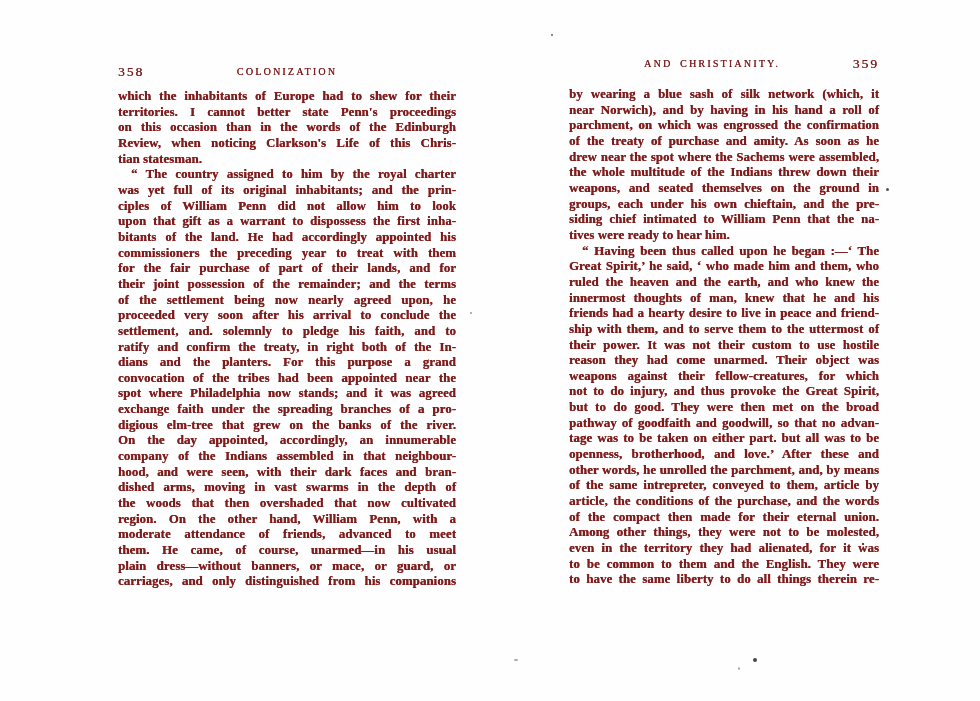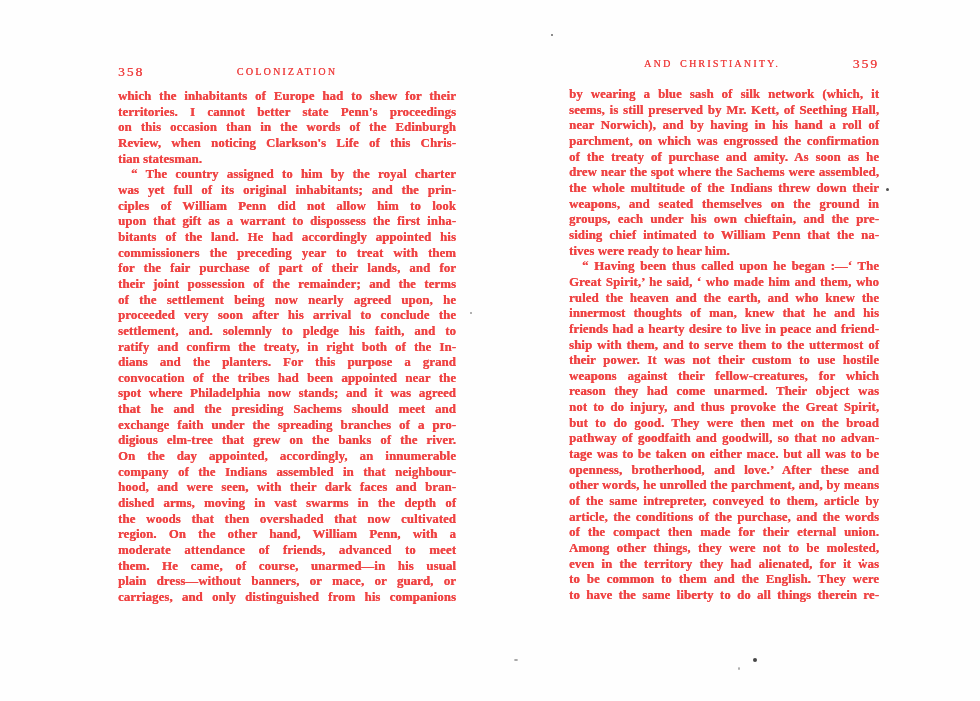--- a/index.html
+++ b/index.html
@@ -1,20 +1,20 @@
 <!DOCTYPE html>
 <html><head>
 <meta charset="utf-8">
 <style>
   html,body { margin:0; padding:0; background:#ffffff; }
   #spread {
     position:relative; width:980px; height:701px;
     background:#fefefe; overflow:hidden;
     font-family:"Liberation Serif", serif;
-    color:#ef4444;
+    color:#7f1d1d;
   }
   .page { position:absolute; top:0; height:701px; }
   .page.left  { left:118px; width:338px; }
   .page.right { left:545px; width:334px; }
 
   .header { position:absolute; left:0; right:0; height:20px; }
   .page.left  .header { top:64px; }
   .page.right .header { top:56px; }
 
   .pagenum {
@@ -73,21 +73,20 @@
         <div class="line">commissioners the preceding year to treat with them</div>
         <div class="line">for the fair purchase of part of their lands, and for</div>
         <div class="line">their joint possession of the remainder; and the terms</div>
         <div class="line">of the settlement being now nearly agreed upon, he</div>
         <div class="line">proceeded very soon after his arrival to conclude the</div>
         <div class="line">settlement, and. solemnly to pledge his faith, and to</div>
         <div class="line">ratify and confirm the treaty, in right both of the In-</div>
         <div class="line">dians and the planters.  For this purpose a grand</div>
         <div class="line">convocation of the tribes had been appointed near the</div>
         <div class="line">spot where Philadelphia now stands; and it was agreed</div>
-        <div class="line">that he and the presiding Sachems should meet and</div>
         <div class="line">exchange faith under the spreading branches of a pro-</div>
         <div class="line">digious elm-tree that grew on the banks of the river.</div>
         <div class="line">On the day appointed, accordingly, an innumerable</div>
         <div class="line">company of the Indians assembled in that neighbour-</div>
         <div class="line">hood, and were seen, with their dark faces and bran-</div>
         <div class="line">dished arms, moving in vast swarms in the depth of</div>
         <div class="line">the woods that then overshaded that now cultivated</div>
         <div class="line">region.  On the other hand, William Penn, with a</div>
         <div class="line">moderate attendance of friends, advanced to meet</div>
         <div class="line">them.  He came, of course, unarmed—in his usual</div>
@@ -96,43 +95,42 @@
       </div>
   </div>
 
   <div class="page right">
     <div class="header">
       <span class="pagenum">359</span>
       <span class="running">AND CHRISTIANITY.</span>
     </div>
     <div class="body">
         <div class="line">by wearing a blue sash of silk network (which, it</div>
-        <div class="line">seems, is still preserved by Mr. Kett, of Seething Hall,</div>
         <div class="line">near Norwich), and by having in his hand a roll of</div>
         <div class="line">parchment, on which was engrossed the confirmation</div>
         <div class="line">of the treaty of purchase and amity.  As soon as he</div>
         <div class="line">drew near the spot where the Sachems were assembled,</div>
         <div class="line">the whole multitude of the Indians threw down their</div>
         <div class="line">weapons, and seated themselves on the ground in</div>
         <div class="line">groups, each under his own chieftain, and the pre-</div>
         <div class="line">siding chief intimated to William Penn that the na-</div>
         <div class="line end">tives were ready to hear him.</div>
         <div class="line indent">“ Having been thus called upon he began :—‘ The</div>
         <div class="line">Great Spirit,’ he said, ‘ who made him and them, who</div>
         <div class="line">ruled the heaven and the earth, and who knew the</div>
         <div class="line">innermost thoughts of man, knew that he and his</div>
         <div class="line">friends had a hearty desire to live in peace and friend-</div>
         <div class="line">ship with them, and to serve them to the uttermost of</div>
         <div class="line">their power.  It was not their custom to use hostile</div>
+        <div class="line">reason they had come unarmed.  Their object was</div>
         <div class="line">weapons against their fellow-creatures, for which</div>
-        <div class="line">reason they had come unarmed.  Their object was</div>
         <div class="line">not to do injury, and thus provoke the Great Spirit,</div>
         <div class="line">but to do good.  They were then met on the broad</div>
         <div class="line">pathway of goodfaith and goodwill, so that no advan-</div>
-        <div class="line">tage was to be taken on either mace. but all was to be</div>
+        <div class="line">tage was to be taken on either part. but all was to be</div>
         <div class="line">openness, brotherhood, and love.’  After these and</div>
         <div class="line">other words, he unrolled the parchment, and, by means</div>
         <div class="line">of the same intrepreter, conveyed to them, article by</div>
         <div class="line">article, the conditions of the purchase, and the words</div>
         <div class="line">of the compact then made for their eternal union.</div>
         <div class="line">Among other things, they were not to be molested,</div>
         <div class="line">even in the territory they had alienated, for it ẇas</div>
         <div class="line">to be common to them and the English.  They were</div>
         <div class="line">to have the same liberty to do all things therein re-</div>
       </div>

